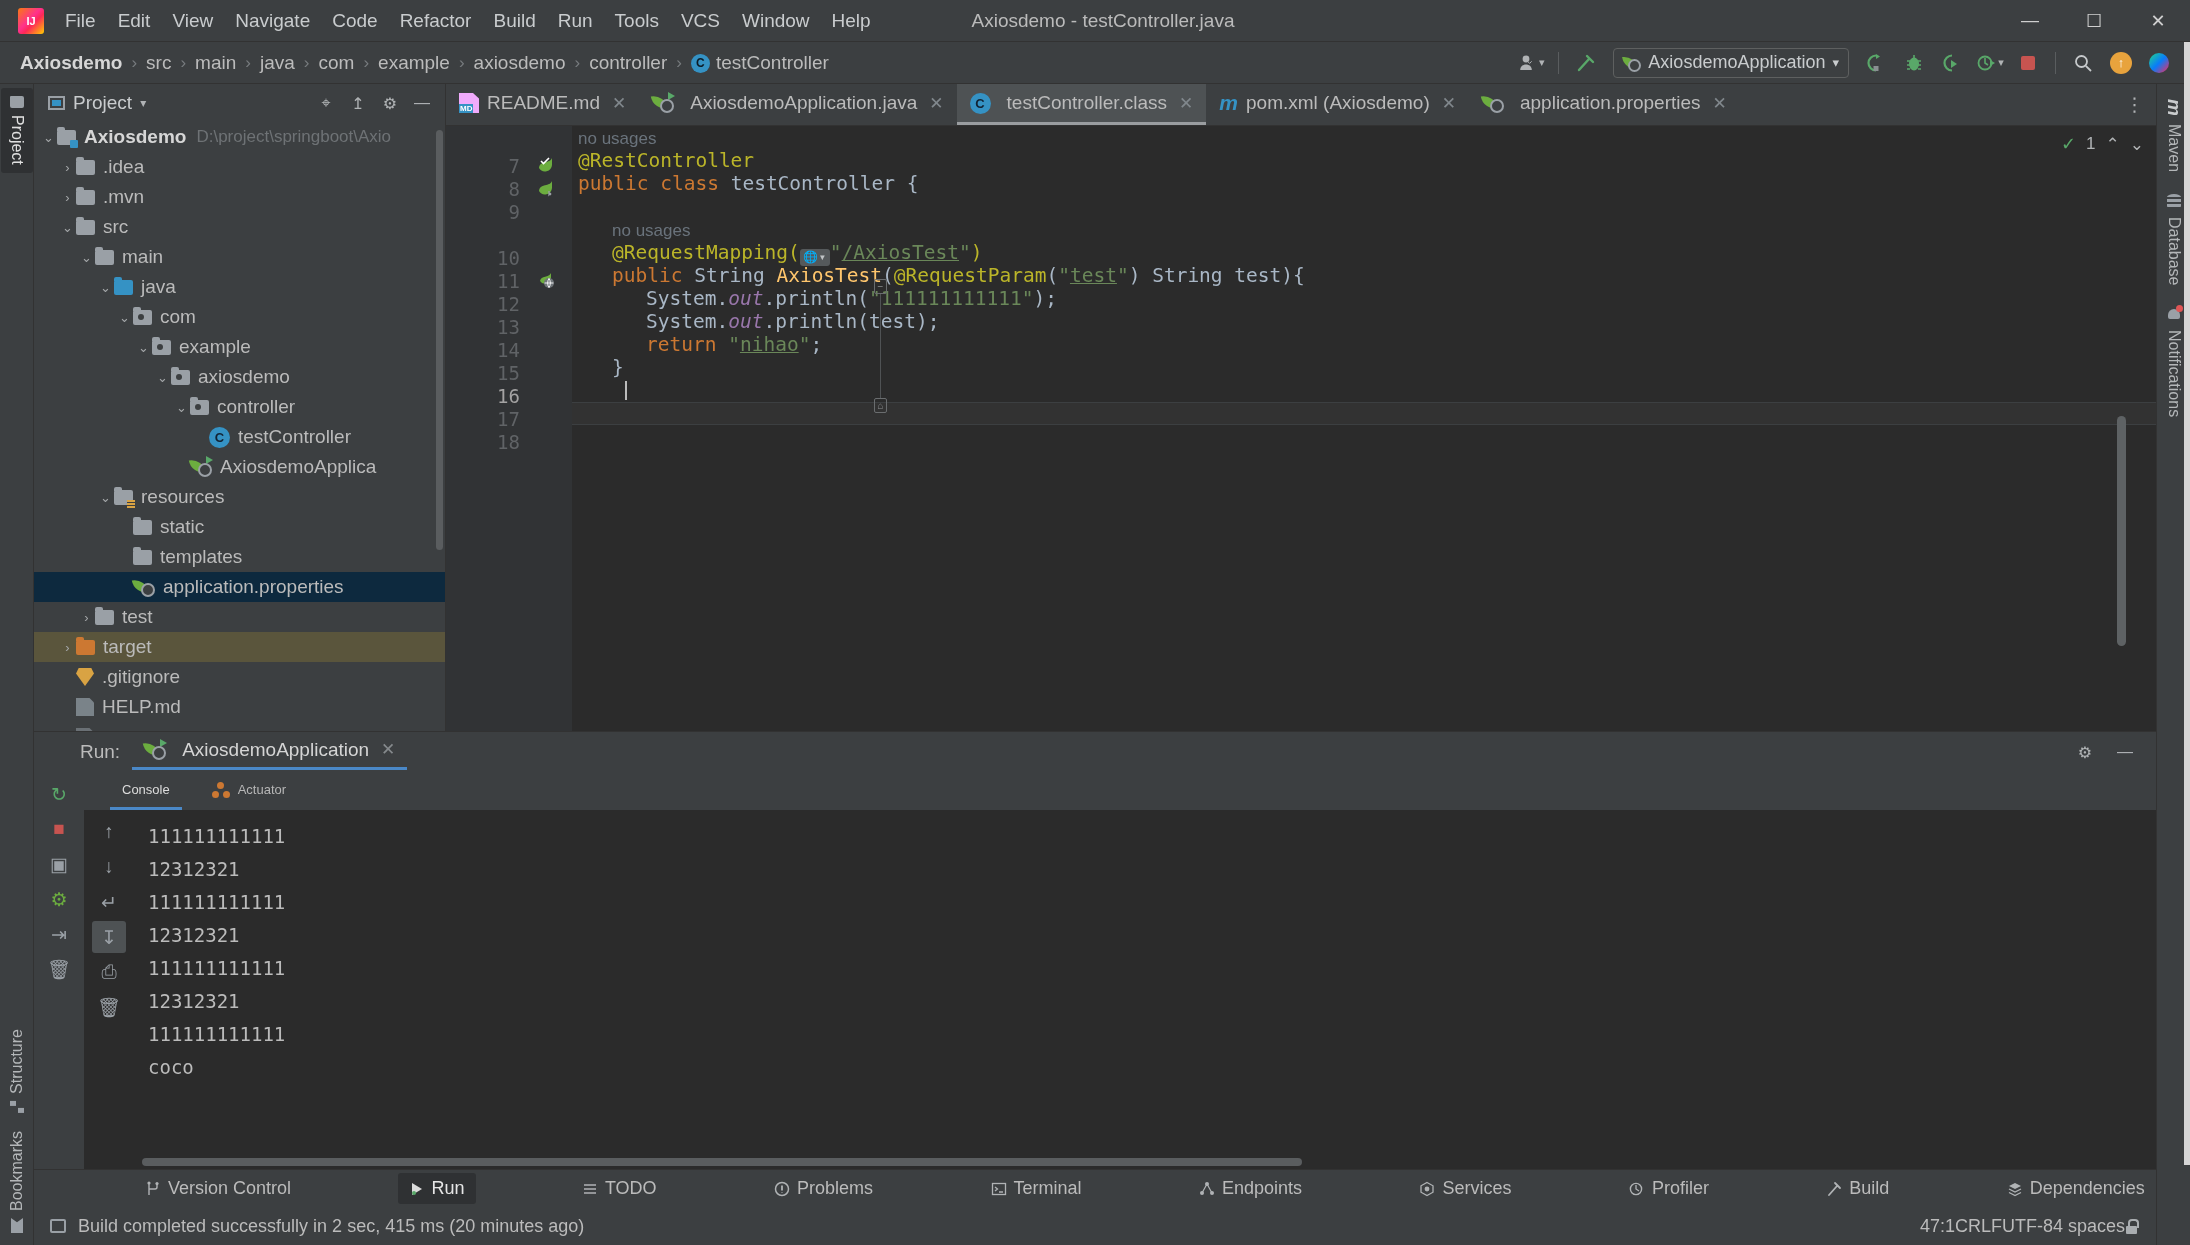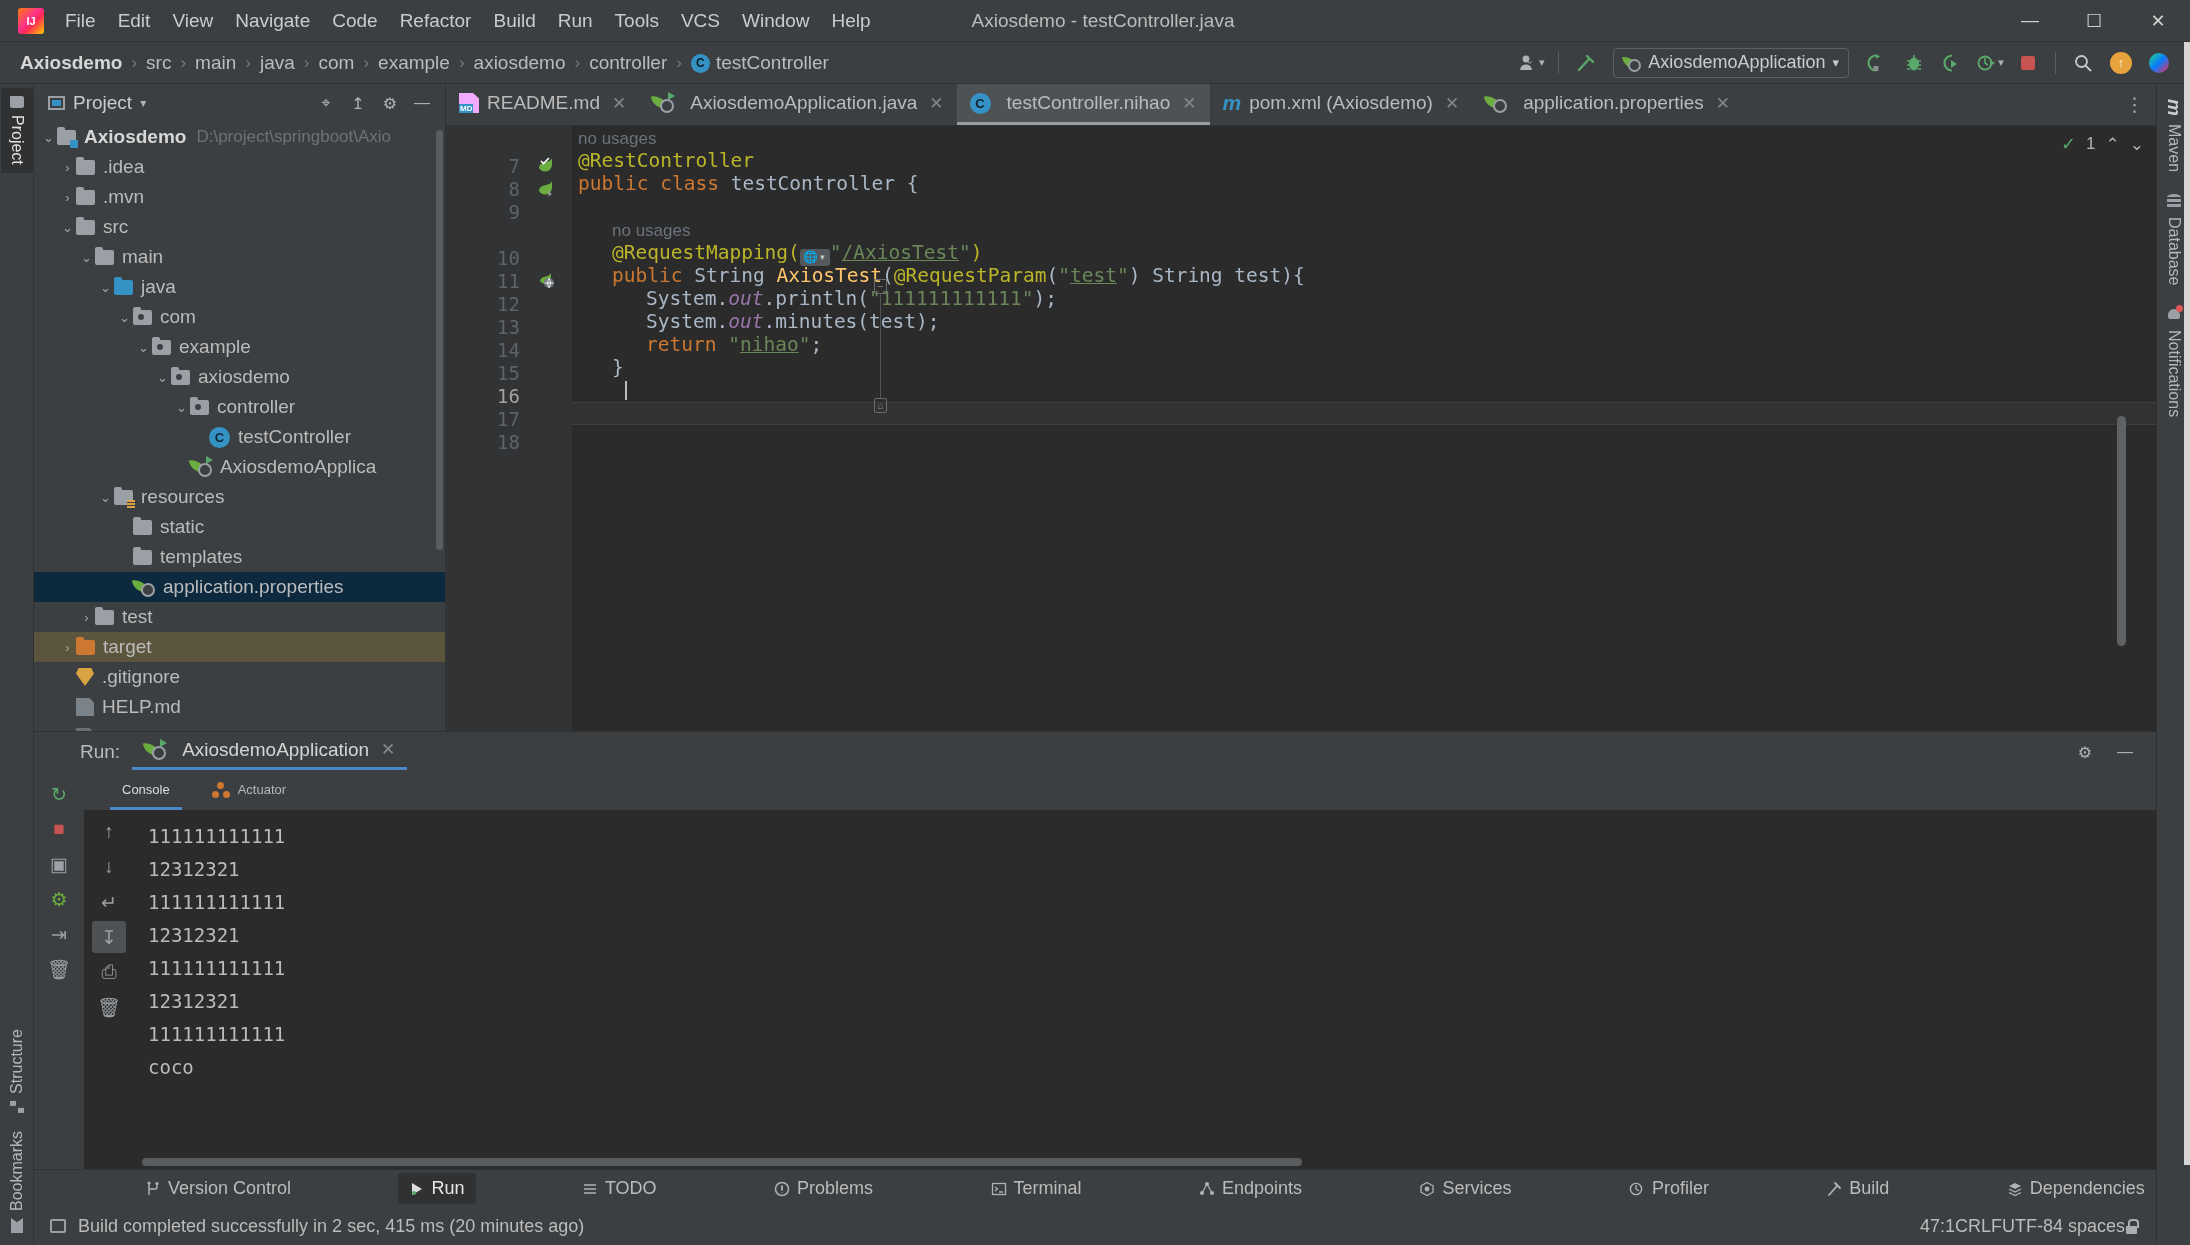--- a/index.html
+++ b/index.html
@@ -664,21 +664,21 @@
               </div>
               <div class="etab">
                 <span class="spring-ic spring-run-ic">
                   <span class="play"></span>
                 </span>
                 <span>AxiosdemoApplication.java</span>
                 <span class="x">✕</span>
               </div>
               <div class="etab active">
                 <span class="cls-ic">C</span>
-                <span>testController.nihao</span>
+                <span>testController.class</span>
                 <span class="x">✕</span>
               </div>
               <div class="etab">
                 <span class="m-tab-ic">m</span>
                 <span>pom.xml (Axiosdemo)</span>
                 <span class="x">✕</span>
               </div>
               <div class="etab">
                 <span class="spring-ic"></span>
                 <span>application.properties</span>
@@ -734,21 +734,21 @@
               <div class="cur-line-bg" style="top:276px;"></div>
               <div class="fold-line" style="left:-40px;"></div>
             <div class="code-line"><span class="hint" style="padding-left:0px">no usages</span></div>
                 <div class="code-line"><span class="ann">@RestController</span></div>
                 <div class="code-line"><span class="kw">public</span> <span class="kw">class</span> <span class="cls">testController</span> <span class="plain">{</span></div>
                 <div class="code-line">&nbsp;</div>
                 <div class="code-line"><span class="hint" style="padding-left:34px">no usages</span></div>
                 <div class="code-line"><span style="padding-left:34px"></span><span class="ann">@RequestMapping(</span><span style="display:inline-block;width:30px;height:17px;background:#55595b;border-radius:3px;vertical-align:-2px;text-align:center;font-size:12px;color:#c0c4c6;line-height:17px;">🌐▾</span><span class="str">"</span><span class="link">/AxiosTest</span><span class="str">"</span><span class="ann">)</span></div>
                 <div class="code-line"><span style="padding-left:34px"></span><span class="kw">public</span> <span class="cls">String</span> <span class="fn">AxiosTest</span><span class="plain">(</span><span class="ann">@RequestParam</span><span class="plain">(</span><span class="str">"</span><span class="link">test</span><span class="str">"</span><span class="plain">) </span><span class="cls">String</span><span class="plain"> test){</span></div>
                 <div class="code-line"><span style="padding-left:68px"></span><span class="cls">System</span><span class="plain">.</span><span class="fld">out</span><span class="plain">.println(</span><span class="str">"111111111111"</span><span class="plain">);</span></div>
-                <div class="code-line"><span style="padding-left:68px"></span><span class="cls">System</span><span class="plain">.</span><span class="fld">out</span><span class="plain">.minutes(test);</span></div>
+                <div class="code-line"><span style="padding-left:68px"></span><span class="cls">System</span><span class="plain">.</span><span class="fld">out</span><span class="plain">.println(test);</span></div>
                 <div class="code-line"><span style="padding-left:68px"></span><span class="kw">return</span> <span class="str">"</span><span class="link">nihao</span><span class="str">"</span><span class="plain">;</span></div>
                 <div class="code-line"><span style="padding-left:34px"></span><span class="plain">}</span></div>
                 <div class="code-line"><span class="plain">    </span><span class="caret"></span></div>
                 <div class="code-line"><span class="plain">}</span></div>
                 <div class="code-line">&nbsp;</div>
               </div>
             <div class="insp-top">
               <span class="ok-check">✓</span>
               <span>1</span>
               <span>⌃</span>

